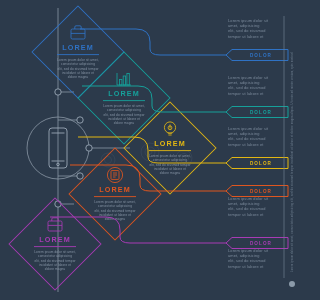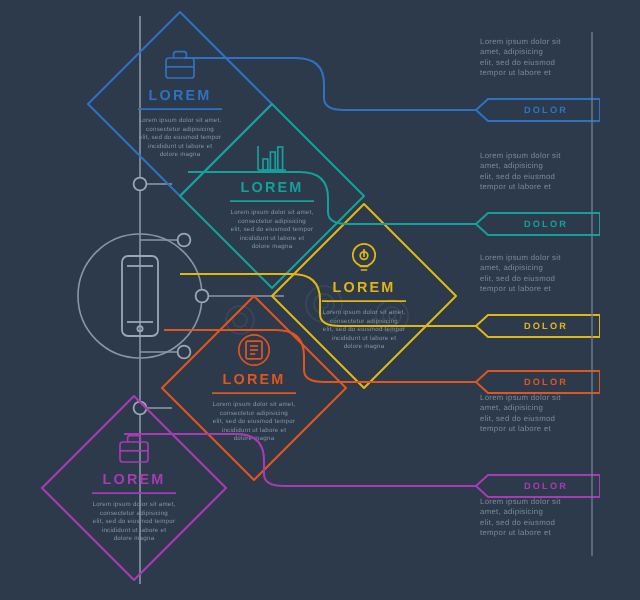--- a/index.html
+++ b/index.html
@@ -3,21 +3,21 @@
 <meta charset="utf-8">
 <style>
   html,body{margin:0;padding:0;}
   body{
     width:300px;height:300px;
     background:#2c3a4b;
     font-family:"Liberation Sans", sans-serif;
     overflow:hidden;
     position:relative;
   }
-  #stage{position:absolute;left:12px;top:0;width:300px;height:300px;}
+  #stage{position:absolute;left:0;top:0;width:300px;height:300px;}
   svg.layer{position:absolute;left:0;top:0;width:300px;height:300px;overflow:visible;}
   .htitle{font-weight:bold;letter-spacing:1.1px;}
   .body-txt{font-size:3.1px;line-height:4.3px;letter-spacing:.12px;}
   .dolor-txt{font-size:4.6px;font-weight:bold;letter-spacing:1.1px;}
   .side-txt{font-size:2.6px;letter-spacing:.2px;}
   .rightpara{font-size:3.9px;line-height:5.2px;letter-spacing:.15px;}
 </style>
 </head>
 <body>
 

